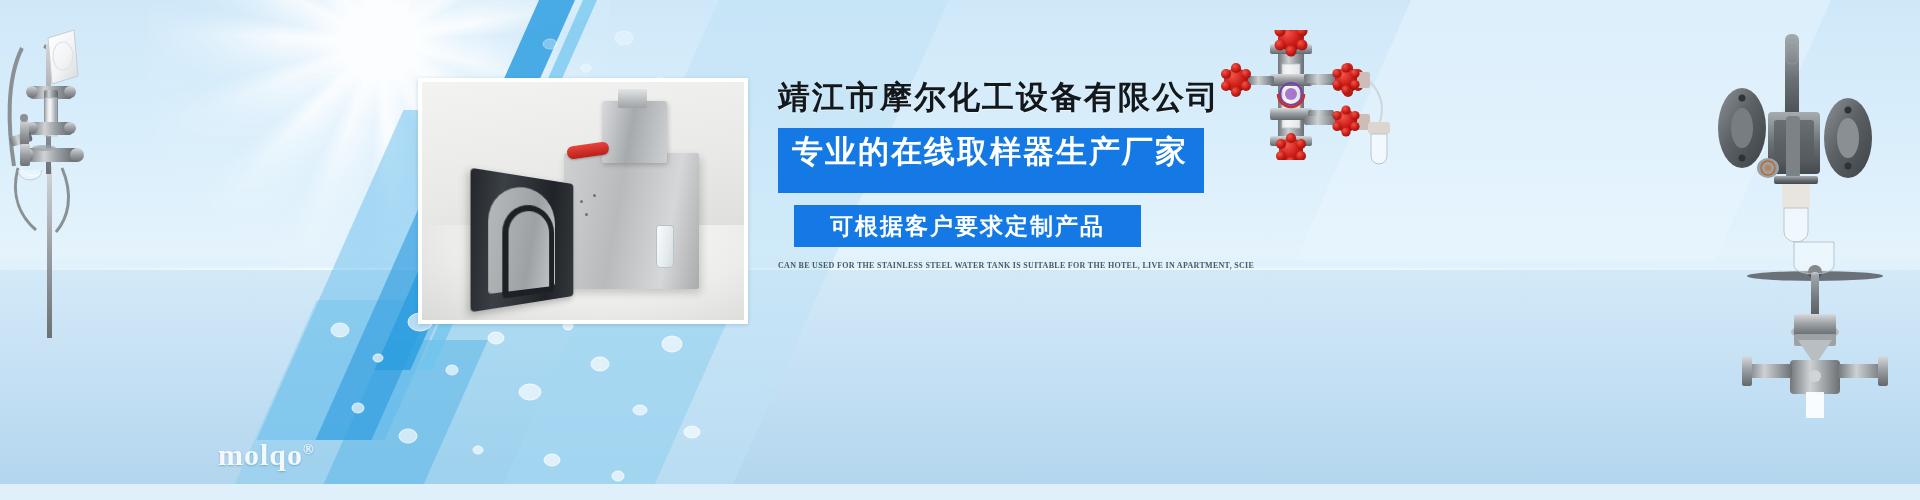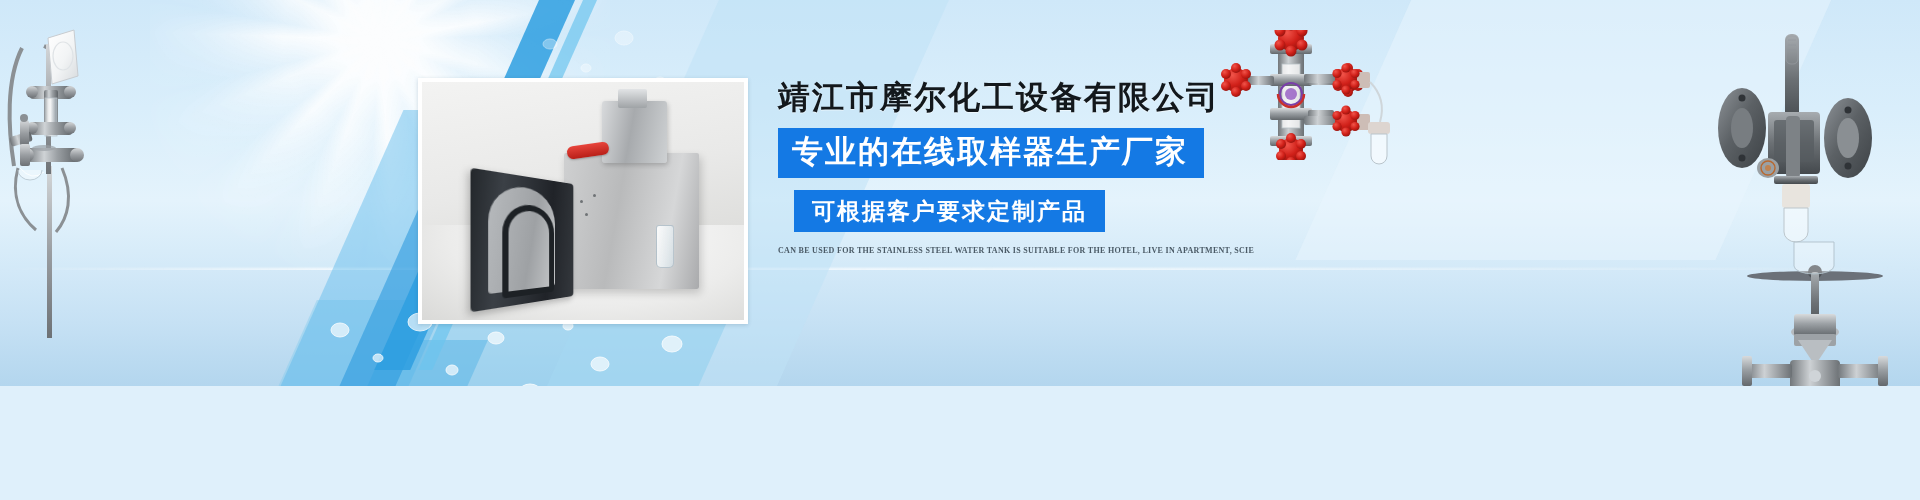--- a/index.html
+++ b/index.html
@@ -2,21 +2,21 @@
 <html><head>
 <meta charset="utf-8">
 <style>
   html,body{margin:0;padding:0;}
   body{
     width:1920px;height:500px;overflow:hidden;
     font-family:"Liberation Sans", sans-serif;
     background:#dff0fb;
   }
   .banner{
-    position:relative;width:1920px;height:386px;overflow:hidden;
+    position:relative;width:1920px;height:484px;overflow:hidden;
     background:
       linear-gradient(180deg,#cfe8f9 0%,#d9eefb 28%,#e4f3fc 52%,#cfe7f7 74%,#bcdcf2 100%);
   }
 
   
   .bg-horizon{
     position:absolute;left:0;right:0;top:268px;height:3px;
     background:linear-gradient(90deg,rgba(255,255,255,.0),rgba(255,255,255,.85) 18%,rgba(255,255,255,.7) 60%,rgba(255,255,255,0));
     filter:blur(1px);
   }
@@ -106,34 +106,34 @@
   .company{
     font-family:"Liberation Serif", serif;
     font-size:32px;font-weight:700;color:#13181c;letter-spacing:2px;
     line-height:42px;white-space:nowrap;
     text-shadow:0 1px 0 rgba(255,255,255,.5);
   }
   .headline{
     display:inline-block;margin-top:10px;
     background:#1479e4;color:#ffffff;
     font-size:31px;font-weight:700;letter-spacing:2px;
-    line-height:44px;padding:2px 16px 4px 14px;white-space:nowrap;
+    line-height:44px;padding:2px 16px 19px 14px;white-space:nowrap;
   }
   .subline{
     margin-top:12px;
     display:inline-block;
     background:rgba(255,255,255,.62);
     color:#1b2126;font-size:22px;font-weight:700;letter-spacing:1px;
     line-height:34px;padding:3px 8px;white-space:nowrap;
   }
   .badge{
     display:inline-block;margin-top:12px;margin-left:16px;
     background:#1479e4;color:#fff;
     font-size:23px;font-weight:700;letter-spacing:2px;
-    line-height:36px;padding:3px 18px;white-space:nowrap;
+    line-height:36px;padding:3px 36px;white-space:nowrap;
   }
   .enlines{
     margin-top:12px;width:400px;
     font-family:"Liberation Serif", serif;
     font-size:8px;line-height:13px;letter-spacing:.3px;
     color:#4a5a66;text-transform:uppercase;font-weight:700;
   }
   .enlines div{white-space:nowrap;}
 
   

